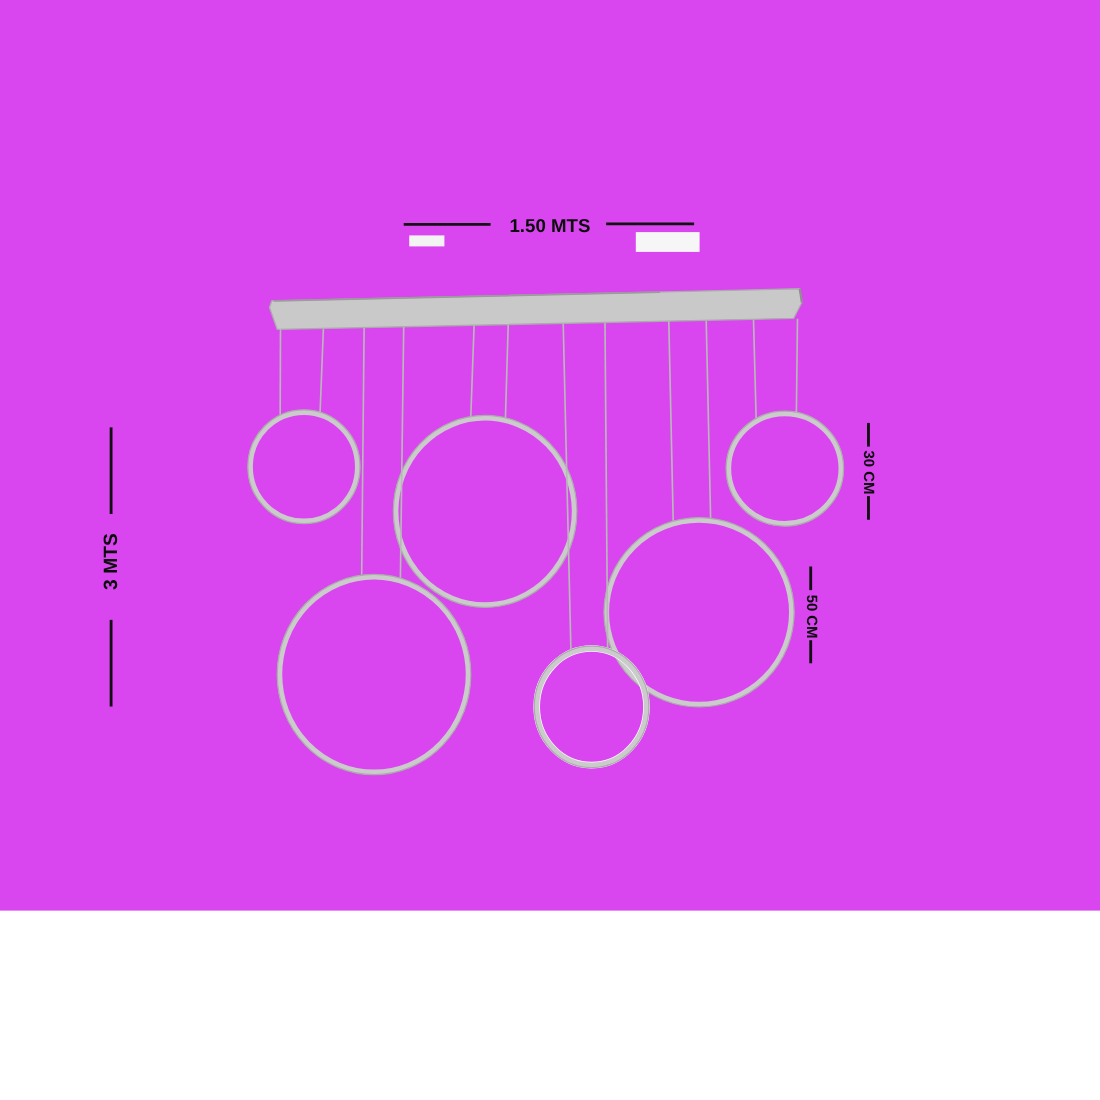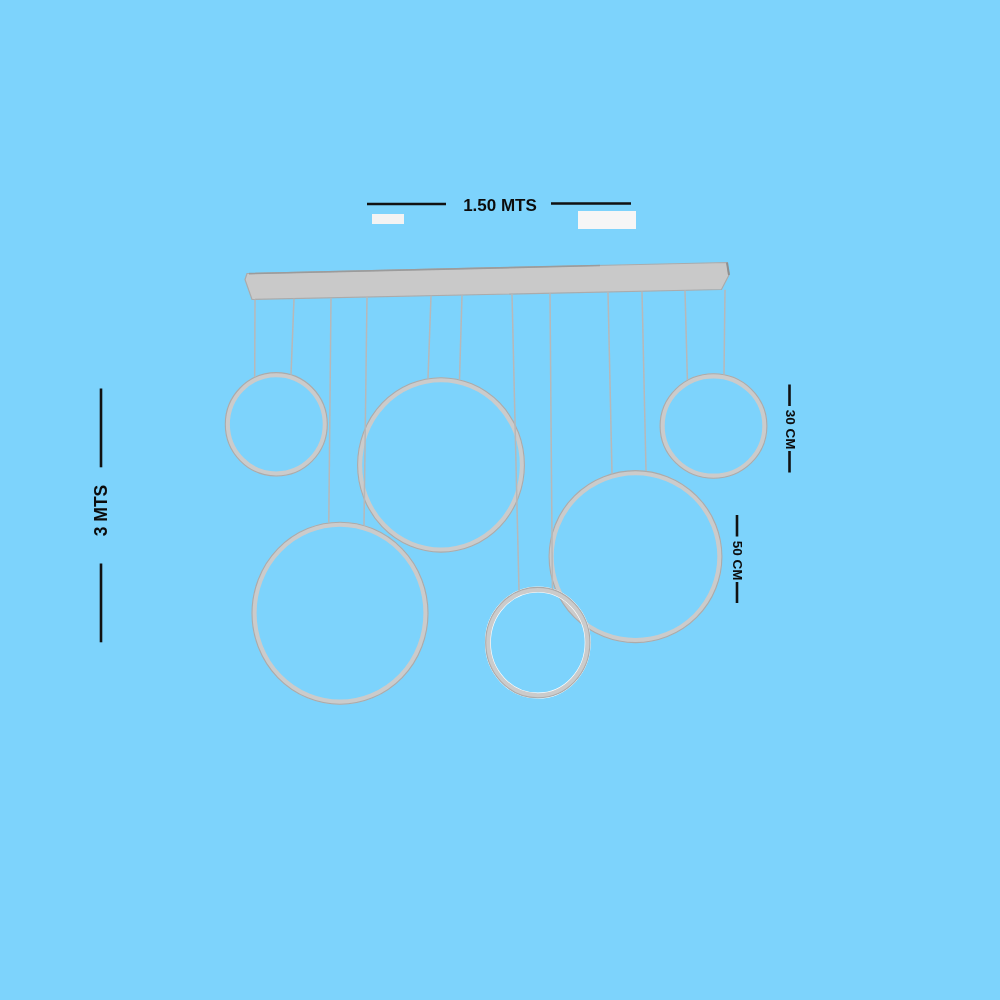--- a/index.html
+++ b/index.html
@@ -1,16 +1,16 @@
 <!DOCTYPE html>
 <html><head>
 <meta charset="utf-8">
 <style>
   html,body{margin:0;padding:0;background:#ffffff;}
-  .stage{position:relative;width:1000px;height:1000px;background:#7dd3fc;overflow:hidden;
+  .stage{position:relative;width:1000px;height:828px;background:#d946ef;overflow:hidden;
          font-family:"Liberation Sans", sans-serif;}
   svg{position:absolute;left:0;top:0;}
   .dim{font-family:"Liberation Sans", sans-serif;font-weight:bold;fill:#0c0c0c;}
 </style>
 </head>
 <body>
 
 <div class="stage">
 <svg width="1000" height="1000" viewBox="0 0 1000 1000">
 

